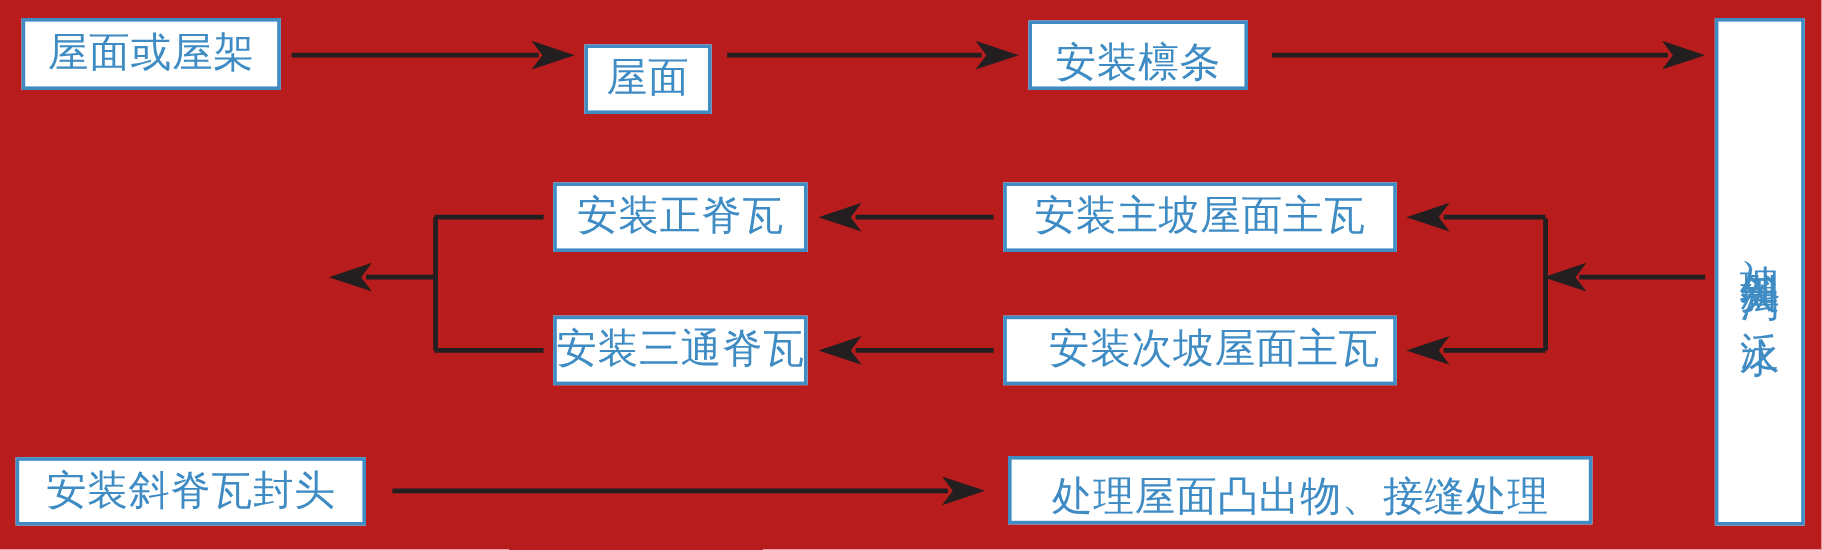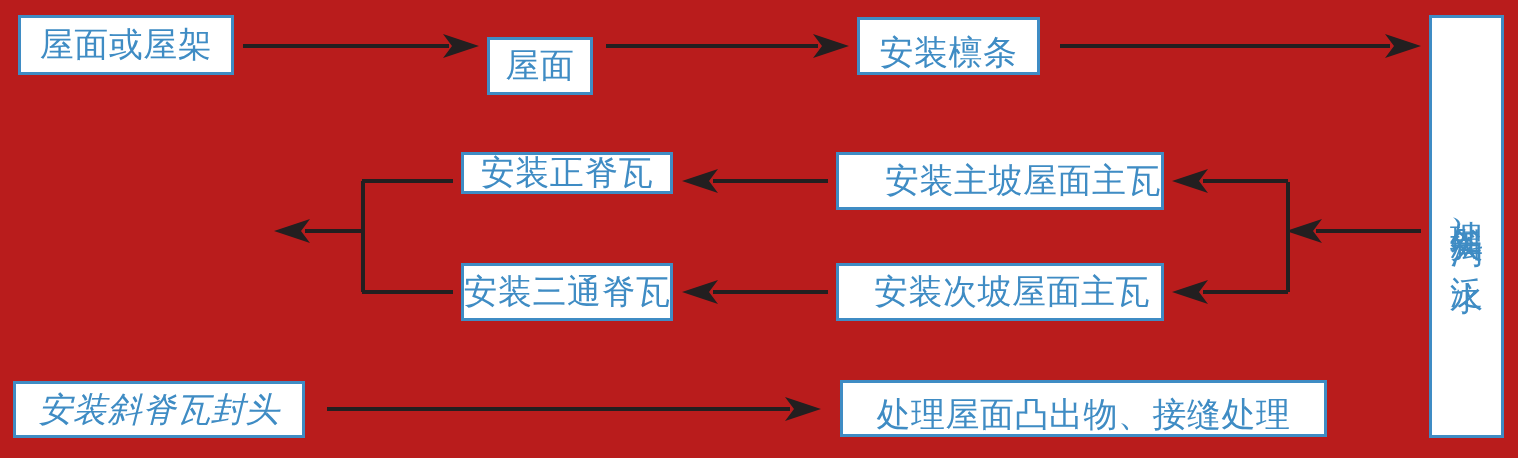--- a/index.html
+++ b/index.html
@@ -123,37 +123,37 @@
 
   <div class="node" style="left:857px; top:17px; width:183px; height:58px; font-size:34px;align-items:flex-end;">
     <span class="node-label">安装檩条</span>
   </div>
 
   <div class="node vertical" style="left:1429px; top:15px; width:75px; height:423px; font-size:33px;">
     <span class="node-label">处理斜天沟、泛水</span>
   </div>
 
 
-  <div class="node" style="left:461px; top:152px; width:212px; height:42px; font-size:34px;">
+  <div class="node" style="left:461px; top:152px; width:212px; height:58px; font-size:34px;">
     <span class="node-label">安装正脊瓦</span>
   </div>
 
   <div class="node" style="left:461px; top:263px; width:212px; height:58px; font-size:34px;">
     <span class="node-label">安装三通脊瓦</span>
   </div>
 
-  <div class="node" style="left:836px; top:152px; width:328px; height:58px; font-size:34px;justify-content:flex-end;">
+  <div class="node" style="left:836px; top:152px; width:328px; height:58px; font-size:34px;">
     <span class="node-label">安装主坡屋面主瓦</span>
   </div>
 
   <div class="node" style="left:836px; top:263px; width:328px; height:58px; font-size:34px;padding-left:24px;">
     <span class="node-label">安装次坡屋面主瓦</span>
   </div>
 
-  <div class="node" style="left:13px; top:381px; width:292px; height:57px; font-size:34px;font-style:italic;">
+  <div class="node" style="left:13px; top:381px; width:292px; height:57px; font-size:34px;">
     <span class="node-label">安装斜脊瓦封头</span>
   </div>
 
   <div class="node" style="left:840px; top:380px; width:487px; height:57px; font-size:34px;align-items:flex-end;">
     <span class="node-label">处理屋面凸出物、接缝处理</span>
   </div>
 
 </div>
 
 </body></html>

